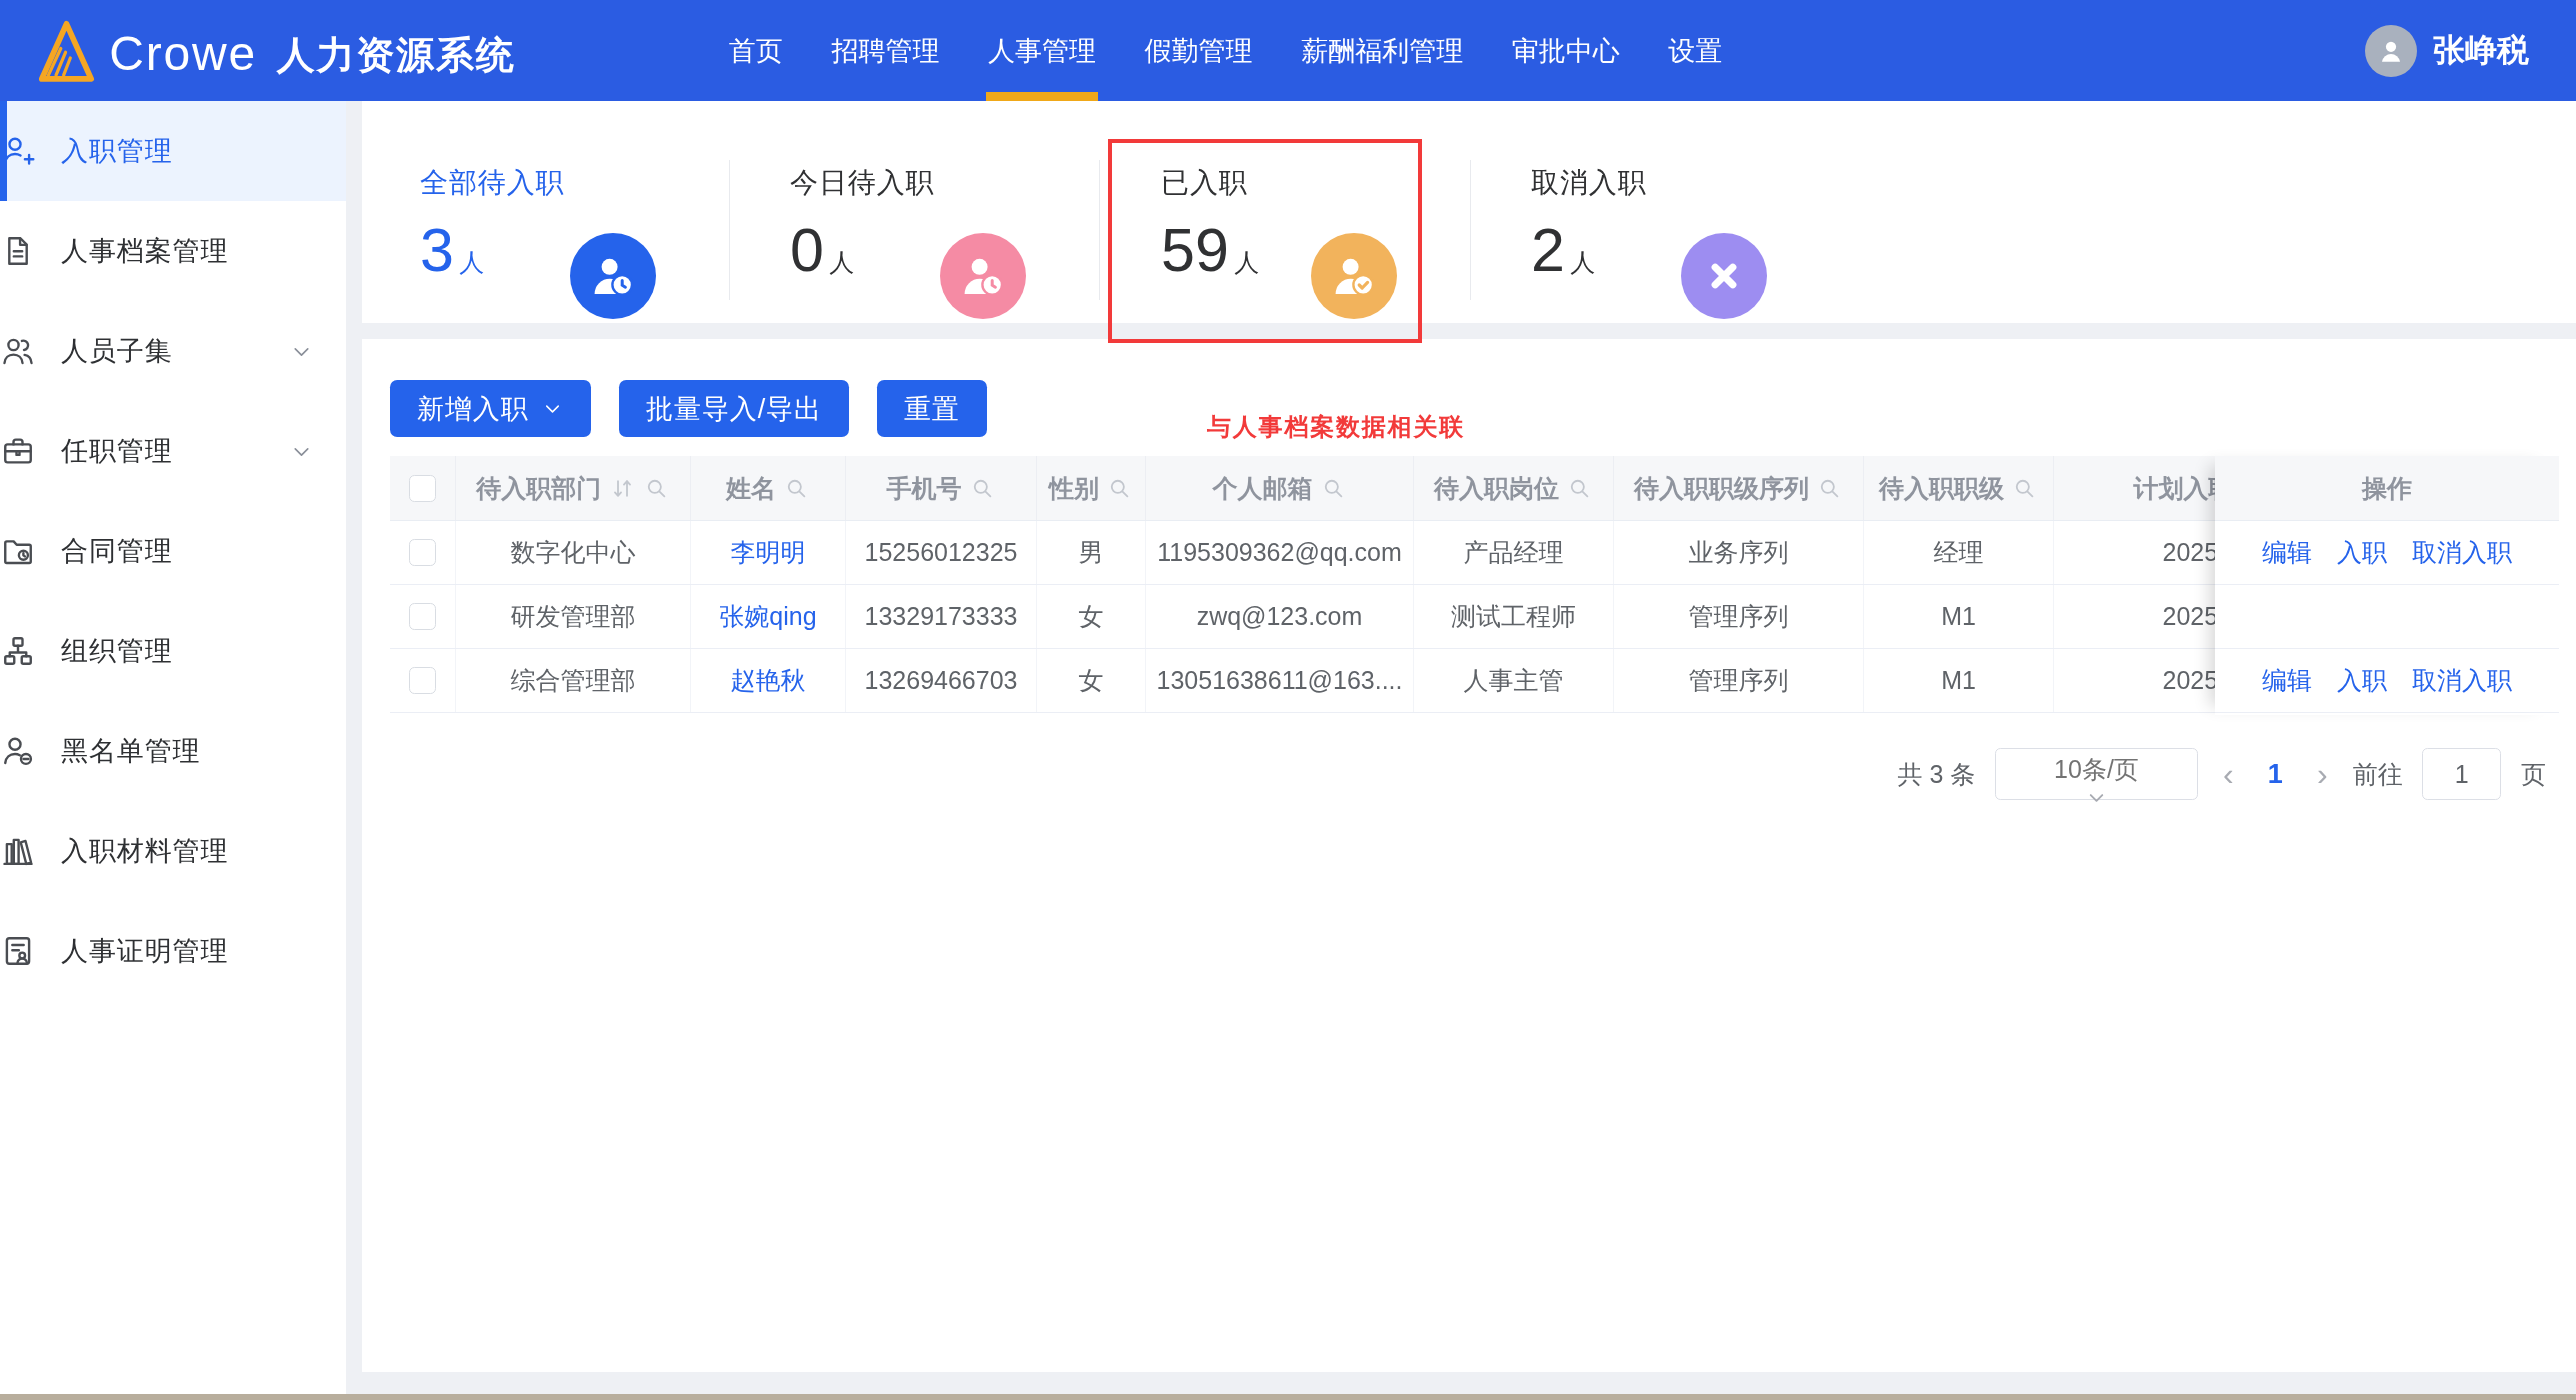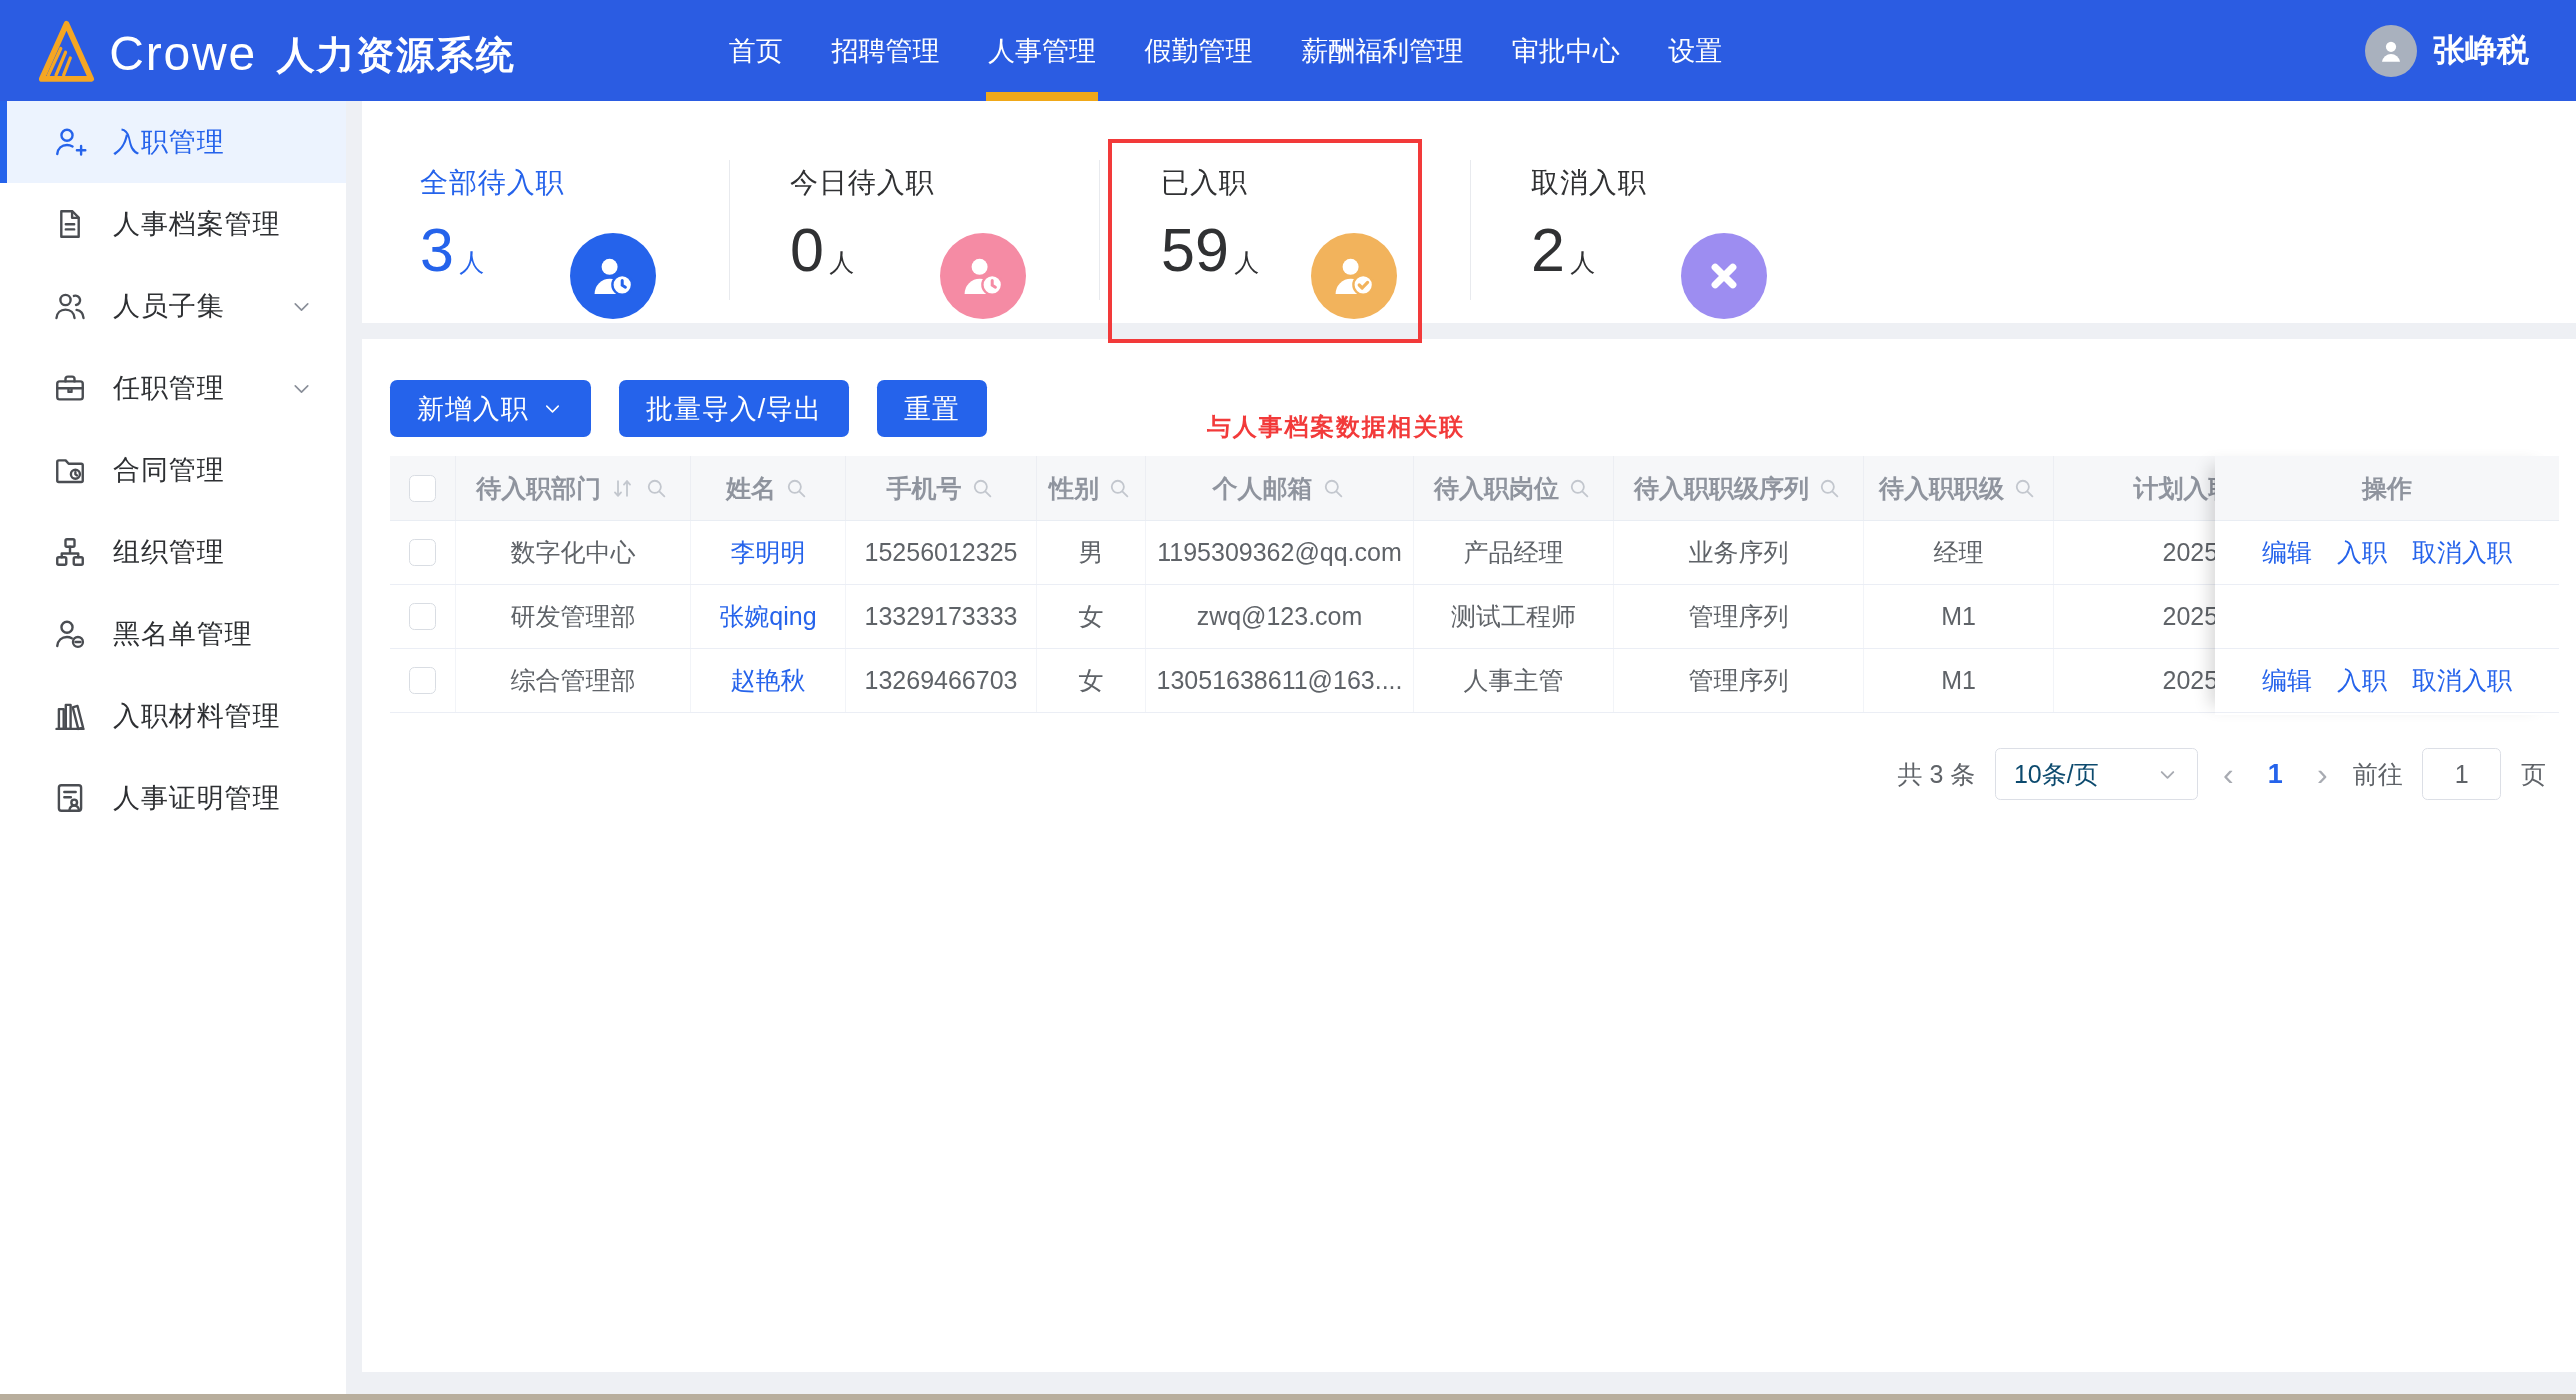--- a/index.html
+++ b/index.html
@@ -15,21 +15,21 @@
   .nav { position:absolute; left:727px; top:0; height:101px; display:flex; align-items:center; gap:45px; }
   .nav-item { position:relative; height:101px; display:flex; align-items:center; color:#fff; font-size:27px; cursor:pointer; padding:0 1.8px; }
   .nav-underline { position:absolute; left:0; right:0; bottom:0; height:9px; }
   .user-wrap { position:absolute; right:47px; top:0; height:101px; display:flex; align-items:center;font-family:Liberation Serif, serif; }
   .avatar { width:52px; height:52px; border-radius:50%; background:#a9b1be; display:flex; align-items:center; justify-content:center; }
   .avatar svg { width:30px; height:30px; }
   .user-name { color:#fff; font-size:32px; font-weight:700; margin-left:16px; }
 
   
   .sidebar { position:absolute; left:0; top:101px; width:346px; height:1297px; background:#fff; z-index:10; }
-  .side-item { position:relative; height:82px; display:flex; align-items:center; padding-left:52px; cursor:pointer; color:#2e3033; }
+  .side-item { position:relative; height:100px; display:flex; align-items:center; cursor:pointer; color:#2e3033; }
   .side-item .s-icon { width:36px; height:36px; color:#4a4d52; flex:0 0 auto; }
   .side-item .s-icon svg { width:36px; height:36px; }
   .side-item .s-label { font-size:27px; margin-left:25px; letter-spacing:0.9px; }
   .side-item.active { background:#ecf3fe; color:#2563eb; }
   .side-item.active .s-icon { color:#2563eb; }
   .side-item.active::before { content:""; position:absolute; left:0; top:0; bottom:0; width:7.2px; background:#2563eb; }
   .side-chevron { position:absolute; right:32px; color:#8a8f99; width:25px; height:25px; }
   .side-chevron svg { width:25px; height:25px; }
 
   
@@ -68,21 +68,21 @@
   .checkbox { width:27px; height:27px; border:1.8px solid #d9dde3; border-radius:5.4px; background:#fff; cursor:pointer; }
   .hicon { display:inline-flex; color:#c3c7ce; }
   .hicon svg { width:27px; height:27px; }
   .ops-col { position:absolute; top:0; left:1825px; width:344px; height:259px; box-shadow:-14.3px 0 16px -9px rgba(0,0,0,0.16); z-index:3; }
   .ops-head { height:65px; background:#f6f7f9; border-bottom:0.9px solid #e9edf3; display:flex; align-items:center; justify-content:center; color:#8f949e; font-weight:700; font-size:25px; }
   .ops-row { height:64px; background:#fff; border-bottom:0.9px solid #ebeef5; display:flex; align-items:center; justify-content:center; gap:25px; }
   .ops-row a { color:#2563eb; font-size:25px; text-decoration:none; cursor:pointer; white-space:nowrap; }
 
   
   .pagination { position:absolute; top:401px; right:30px; height:68px; display:flex; align-items:center; gap:19.7px; color:#5f6368; font-size:25px; }
-  .page-size-select { width:203px; height:52px; border:0.9px solid #dcdfe6; border-radius:5.4px; display:flex; align-items:center; justify-content:space-between; padding:4px 18px; cursor:pointer; color:#0c4a6e; }
+  .page-size-select { width:203px; height:52px; border:0.9px solid #dcdfe6; border-radius:5.4px; display:flex; align-items:center; justify-content:space-between; padding:4px 18px; cursor:pointer; color:#737373;flex-direction:column; }
   .page-size-select .sel-chevron { color:#a8abb2; display:inline-flex; }
   .page-size-select .sel-chevron svg { width:23px; height:23px; }
   .page-arrow { color:#a8abb2; font-size:32px; cursor:pointer; padding:0 5.4px; }
   .page-num { color:#2563eb; font-weight:600; font-size:27px; padding:0 9px; cursor:pointer; }
   .goto-input { width:79px; height:52px; border:0.9px solid #dcdfe6; border-radius:5.4px; text-align:center; font-size:25px; color:#5f6368; font-family:inherit; }
 
   .bottom-strip { position:absolute; left:0; top:1394px; width:2576px; height:6.3px; background:#b8ae9d; z-index:30; }
 </style>
 </head>
 <body>

